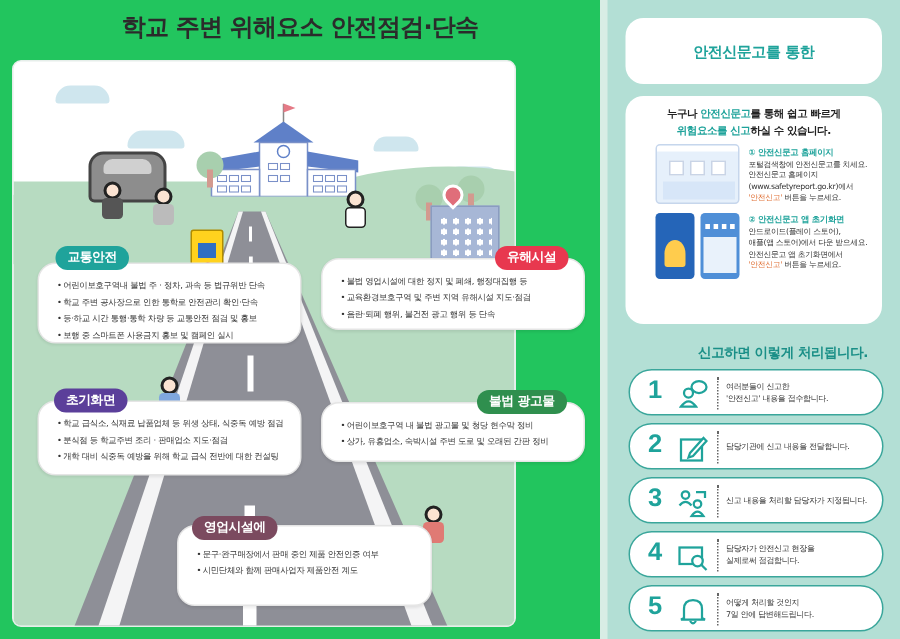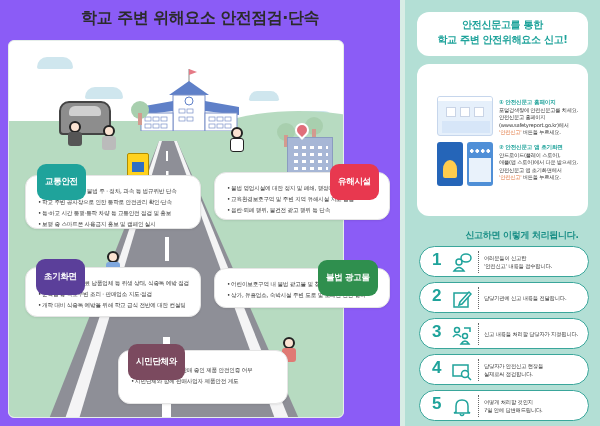--- a/index.html
+++ b/index.html
@@ -1,20 +1,20 @@
 <!DOCTYPE html>
 <html><head>
 <meta charset="utf-8">
 <style>
   * { box-sizing: border-box; margin: 0; padding: 0; }
   html, body { width: 600px; height: 426px; overflow: hidden; }
   body { font-family: "DejaVu Sans", "Liberation Sans", sans-serif; background: #d8ede5; position: relative; }
 
   
-  .left { position: absolute; left: 0; top: 0; width: 400px; height: 426px; background: #8b5cf6; }
+  .left { position: absolute; left: 0; top: 0; width: 400px; height: 426px; background: #22c55e; }
   .left-title { position: absolute; top: 8px; left: 0; width: 400px; text-align: center; font-size: 16px; font-weight: bold; color: #2b2b2b; letter-spacing: -0.5px; }
   .scene { position: absolute; left: 8px; top: 40px; width: 336px; height: 378px; background: #fff; border-radius: 6px; overflow: hidden; border: 1px solid #e6eeea; }
   .scene-ground { position: absolute; left: 0; top: 80px; width: 100%; height: 300px; background: #b7dbc1; }
   .hill { position: absolute; border-radius: 50%; background: #b7dbc1; }
   .cloud { position: absolute; background: #cfe6ee; border-radius: 20px 20px 4px 4px; }
   .road-poly { position: absolute; left: 0; top: 0; width: 336px; height: 378px; }
   .school { position: absolute; left: 130px; top: 28px; width: 100px; height: 62px; }
   .tree { position: absolute; width: 10px; height: 22px; }
   .tree .crown { position:absolute; left:-4px; top:0; width:18px; height:18px; border-radius:50%; background:#a8cfae; }
   .tree .trunk { position:absolute; left:3px; top:12px; width:4px; height:12px; background:#d39a8f; }
@@ -27,25 +27,25 @@
   .kid .head { position:absolute; left:2px; top:0; width:12px; height:12px; border-radius:50%; background:#fbe3d2; border:2px solid #222; border-top-color:#222; }
   .kid .body { position:absolute; left:1px; top:11px; width:14px; height:14px; border-radius:3px; }
   .sign { position:absolute; left:118px; top:112px; width:22px; height:36px; background:#ffd21e; border:1px solid #b08c00; border-radius:2px; }
   .sign .blue { position:absolute; left:4px; top:8px; width:12px; height:10px; background:#2f6fc4; }
   .sign .spd { position:absolute; left:4px; top:21px; width:13px; height:13px; border-radius:50%; border:2px solid #d33; background:#fff; font-size:6px; text-align:center; line-height:9px; font-weight:bold; }
 
   .card { position: absolute; background: #fff; border-radius: 12px; padding: 10px 10px 8px 12px; box-shadow: 0 1px 2px rgba(0,0,0,0.08); border: 1px solid #e5e5e5; }
   .card ul { list-style: none; }
   .card li { font-size: 5.6px; color: #333; line-height: 11px; white-space: nowrap; letter-spacing: -0.2px; }
   .card li::before { content: "•"; margin-right: 1px; }
-  .badge { position: absolute; color: #fff; font-size: 8.5px; font-weight: bold; padding: 12px 8px; border-radius: 9px; letter-spacing: -0.3px; white-space: nowrap; }
+  .badge { position: absolute; color: #fff; font-size: 8.5px; font-weight: bold; padding: 2px 8px; border-radius: 9px; letter-spacing: -0.3px; white-space: nowrap; }
 
   
   .right { position: absolute; left: 405px; top: 0; width: 195px; height: 426px; background: #b3dfd5; }
-  .r-head { position: absolute; left: 12px; top: 12px; width: 171px; height: 44px; background: #fff; border-radius: 12px; text-align: center; padding-top: 5px; }
+  .r-head { position: absolute; left: 12px; top: 12px; width: 171px; height: 44px; background: #fff; border-radius: 12px; text-align: center; padding-top: 16px; }
   .r-head div { font-size: 10px; font-weight: bold; color: #1fa39b; line-height: 15px; letter-spacing: -0.3px; }
   .r-info { position: absolute; left: 12px; top: 64px; width: 171px; height: 152px; background: #fff; border-radius: 12px; }
   .r-intro { position: absolute; left: 0; top: 7px; width: 100%; text-align: center; font-size: 7px; line-height: 11px; color: #222; font-weight: bold; letter-spacing: -0.3px; }
   .hl { color: #1fa39b; }
   .shot { position: absolute; border-radius: 3px; overflow: hidden; }
   .shot1 { left: 20px; top: 32px; width: 56px; height: 40px; background: #e6f0fb; border: 1px solid #c6d6ec; }
   .shot1 .bar { position:absolute; left:0; top:0; width:100%; height:4px; background:#fff; }
   .shot1 .tile { position:absolute; top:10px; width:10px; height:10px; background:#fff; border:1px solid #c9d4e6; }
   .shot1 .strip { position:absolute; left:4px; top:24px; width:48px; height:12px; background:#d7e6f8; }
   .shot2 { left: 20px; top: 78px; width: 26px; height: 44px; background: #2565b8; }
@@ -212,30 +212,33 @@
     </ul>
   </div>
   <div class="badge" style="left:318px;top:260px;background:#2f8f4e;">불법 광고물</div>
 
   <div class="card" style="left:118px;top:350px;width:170px;height:54px;padding-top:14px;">
     <ul>
       <li>문구·완구매장에서 판매 중인 제품 안전인증 여부</li>
       <li>시민단체와 함께 판매사업자 제품안전 계도</li>
     </ul>
   </div>
-  <div class="badge" style="left:128px;top:344px;background:#7b4a5f;">시민단체와</div>
+  <div class="badge" style="left:128px;top:344px;background:#7b4a5f;">영업시설에</div>
 </div>
 
 <div class="right">
   <div class="r-head">
     <div>안전신문고를 통한</div>
-    <div>학교 주변 안전위해요소 신고!</div>
   </div>
 
   <div class="r-info">
+    <div class="r-intro">
+      <span>누구나 </span><span class="hl">안전신문고</span><span>를 통해 쉽고 빠르게</span><br>
+      <span class="hl">위험요소를 신고</span><span>하실 수 있습니다.</span>
+    </div>
 
     <div class="shot shot1">
       <div class="bar"></div>
       <div class="tile" style="left:8px;"></div>
       <div class="tile" style="left:22px;"></div>
       <div class="tile" style="left:36px;"></div>
       <div class="strip"></div>
     </div>
     <div class="step-txt" style="top:35px;">
       <div class="t">① 안전신문고 홈페이지</div>

